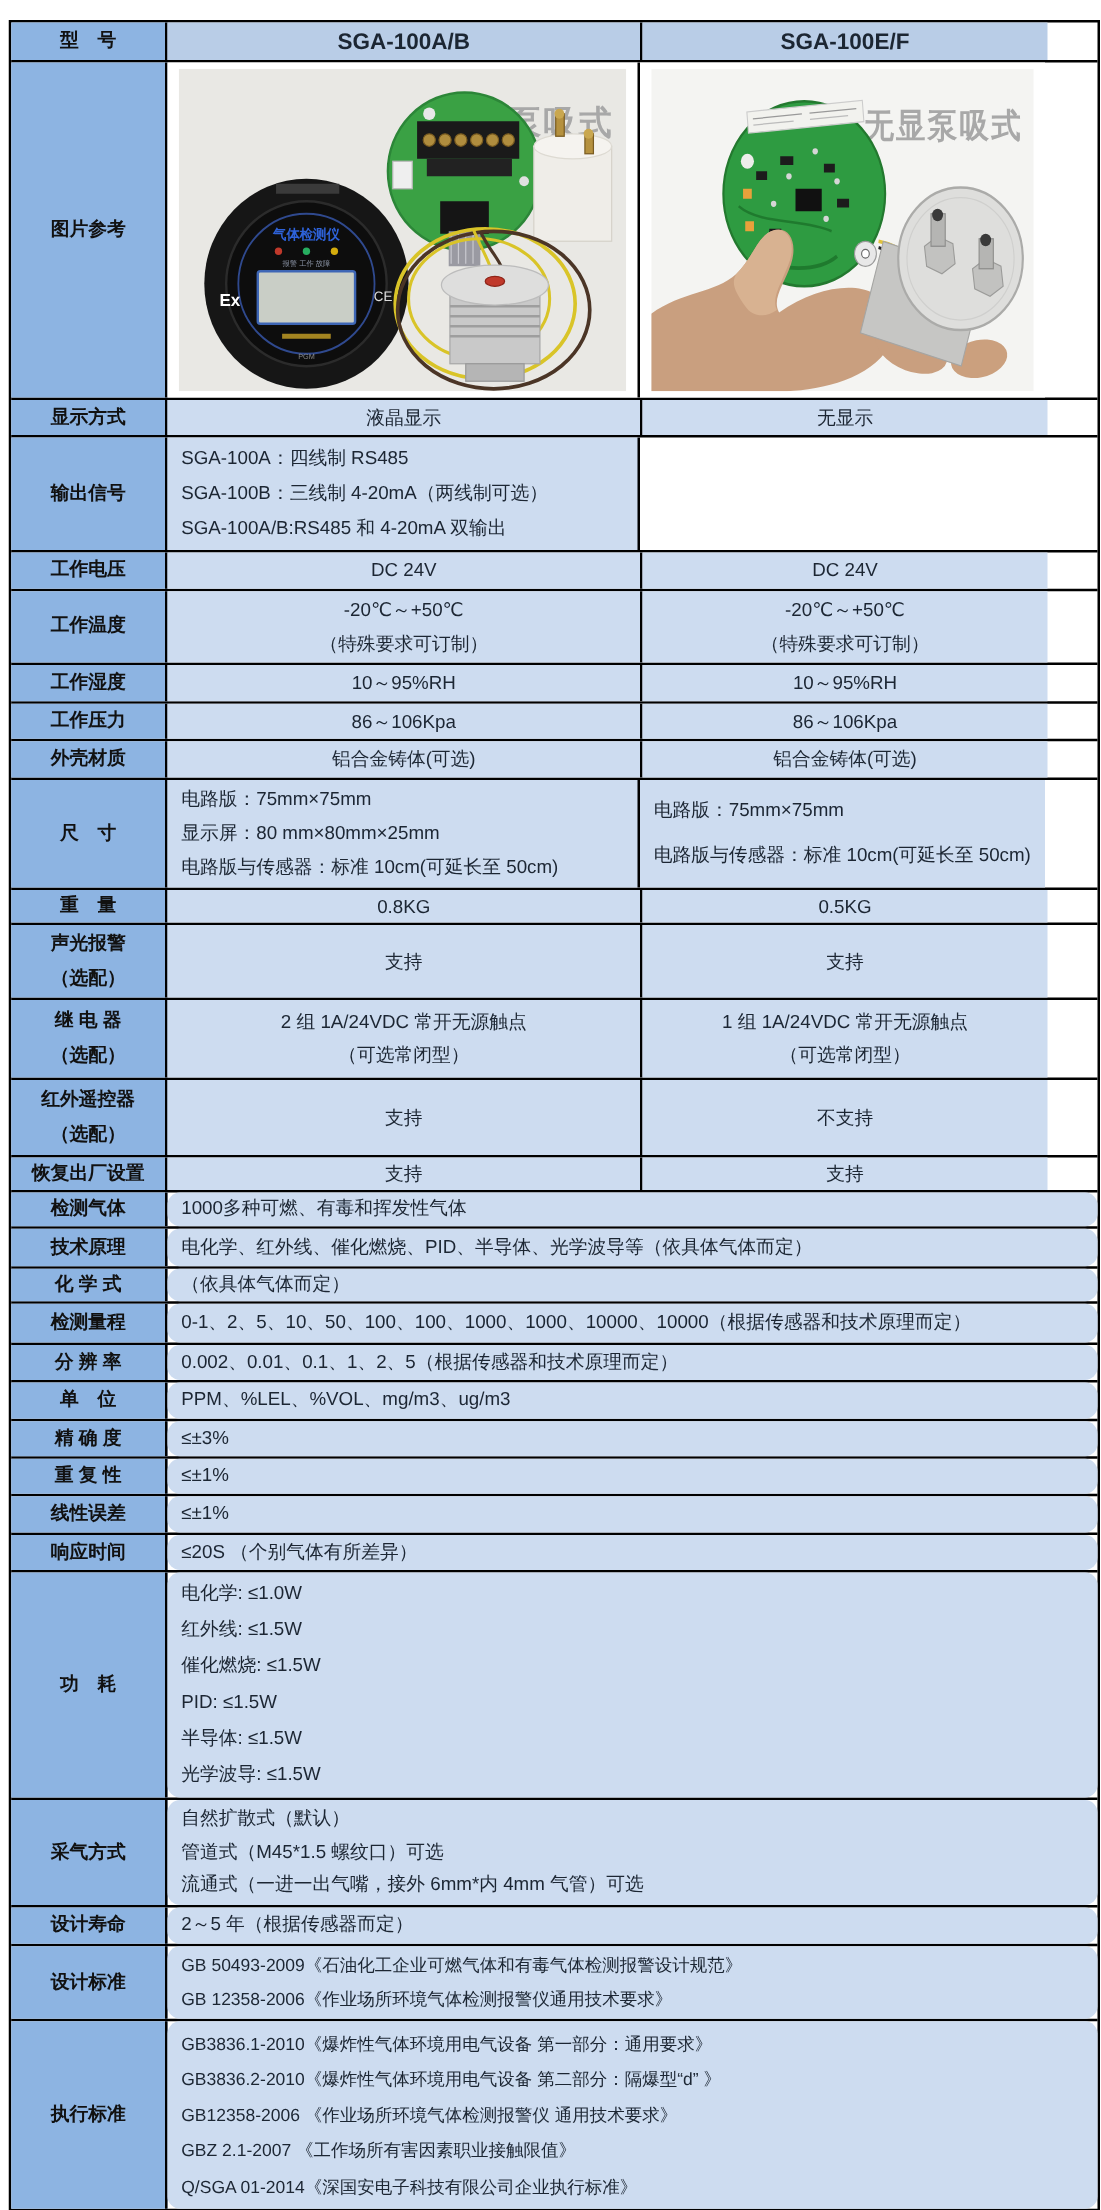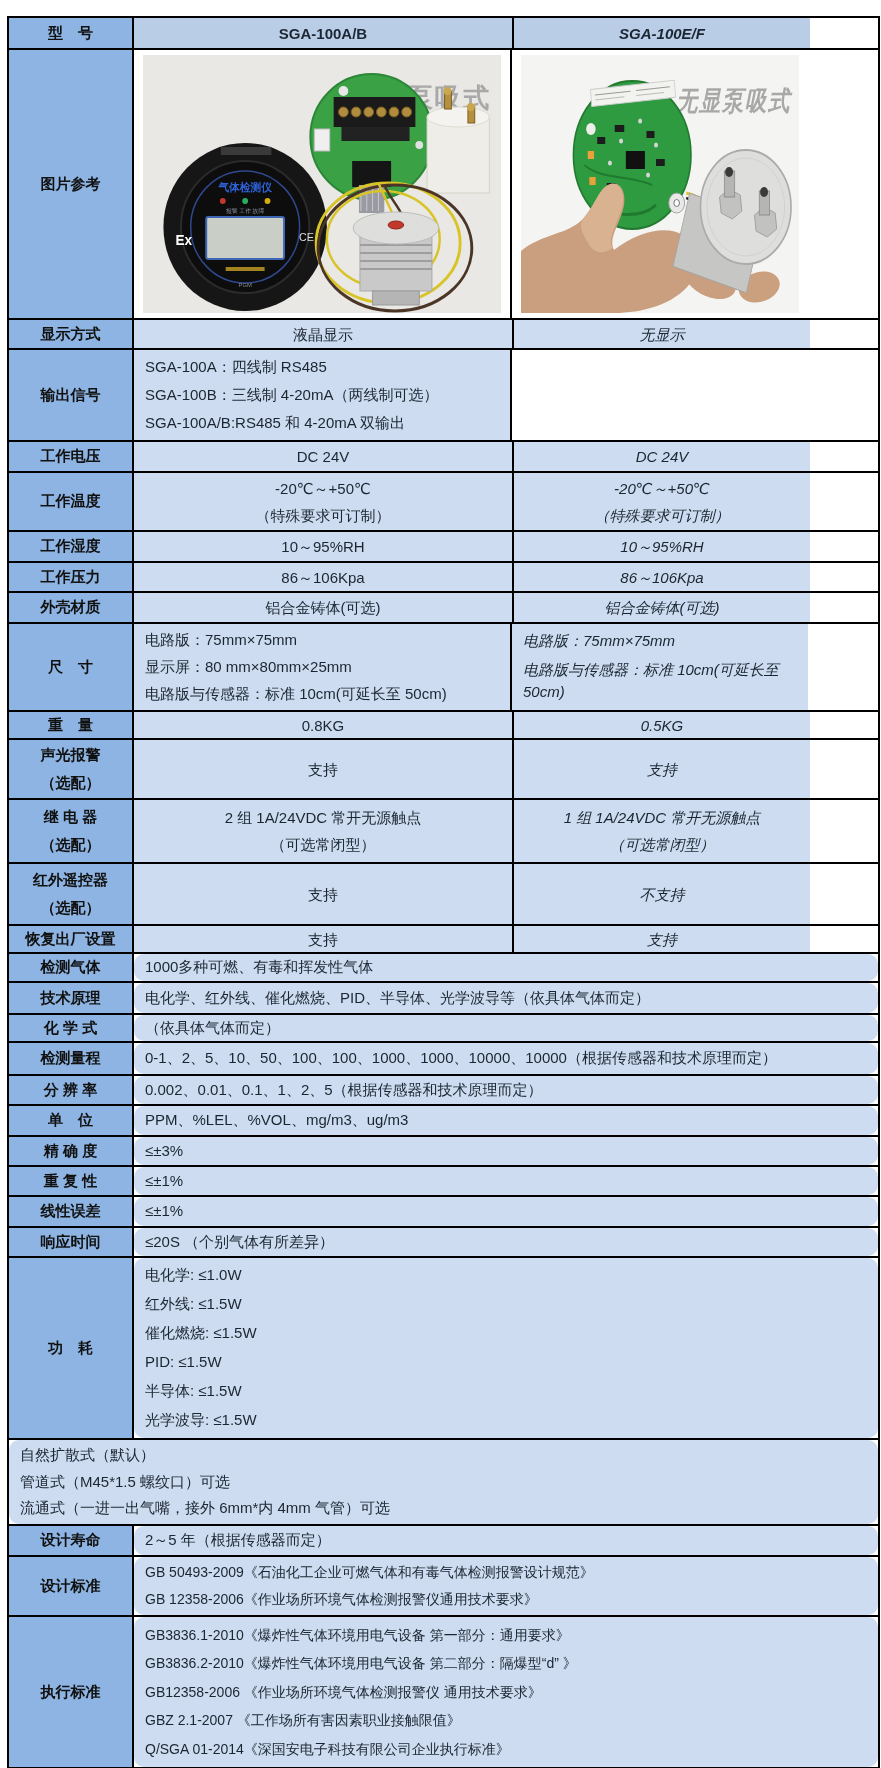--- a/index.html
+++ b/index.html
@@ -5,25 +5,25 @@
 <style>
   html,body{margin:0;padding:0;background:#ffffff;}
   body{font-family:"Liberation Sans","DejaVu Sans",sans-serif;color:#1c2633;}
   .page{position:relative;width:881px;height:1768px;background:#ffffff;}
   .spec-table{position:absolute;left:7px;top:16px;width:869px;border:2px solid #000000;box-sizing:content-box;}
   .row{display:flex;border-bottom:2px solid #000;}
   .row:last-child{border-bottom:none;}
   .lab{width:123px;flex:none;background:#8DB4E2;display:flex;flex-direction:column;align-items:center;justify-content:center;
        font-weight:bold;font-size:15px;color:#111;border-right:2px solid #000;text-align:center;line-height:1.9;}
   .v1{width:378px;flex:none;border-right:2px solid #000;}
-  .v2{width:296px;flex:none;font-style:italic;}
+  .v2{width:324px;flex:none;}
   .val{background:#CDDCF0;display:flex;flex-direction:column;align-items:center;justify-content:center;
        font-size:15px;text-align:center;line-height:1.8;}
   .val.left{align-items:flex-start;text-align:left;padding-left:11px;box-sizing:border-box;justify-content:space-evenly;line-height:1.5;}
-  .hdr .val{background:#B9CDE7;font-weight:bold;font-size:15px;}
+  .hdr .val{background:#B9CDE7;font-weight:bold;font-size:18px;}
   .span{flex:1;border-radius:10px;}
   .small{font-size:14px;}
   .photocell{background:#ffffff;display:flex;align-items:center;justify-content:center;padding:5px 9px;box-sizing:border-box;}
   .photocell svg{display:block;width:100%;height:100%;}
   .wm{font-size:27px;letter-spacing:2px;}
 </style>
 </head>
 <body>
 
 <div class="page">
@@ -336,20 +336,21 @@
         <div>电化学: ≤1.0W</div>
         <div>红外线: ≤1.5W</div>
         <div>催化燃烧: ≤1.5W</div>
         <div>PID: ≤1.5W</div>
         <div>半导体: ≤1.5W</div>
         <div>光学波导: ≤1.5W</div>
       </div>
     </div>
 
     <div class="row" style="height:84px">
+      <div class="lab">采气方式</div>
       <div class="val span left">
         <div>自然扩散式（默认）</div>
         <div>管道式（M45*1.5 螺纹口）可选</div>
         <div>流通式（一进一出气嘴，接外 6mm*内 4mm 气管）可选</div>
       </div>
     </div>
 
     <div class="row" style="height:29px">
       <div class="lab">设计寿命</div>
       <div class="val span left">2～5 年（根据传感器而定）</div>

